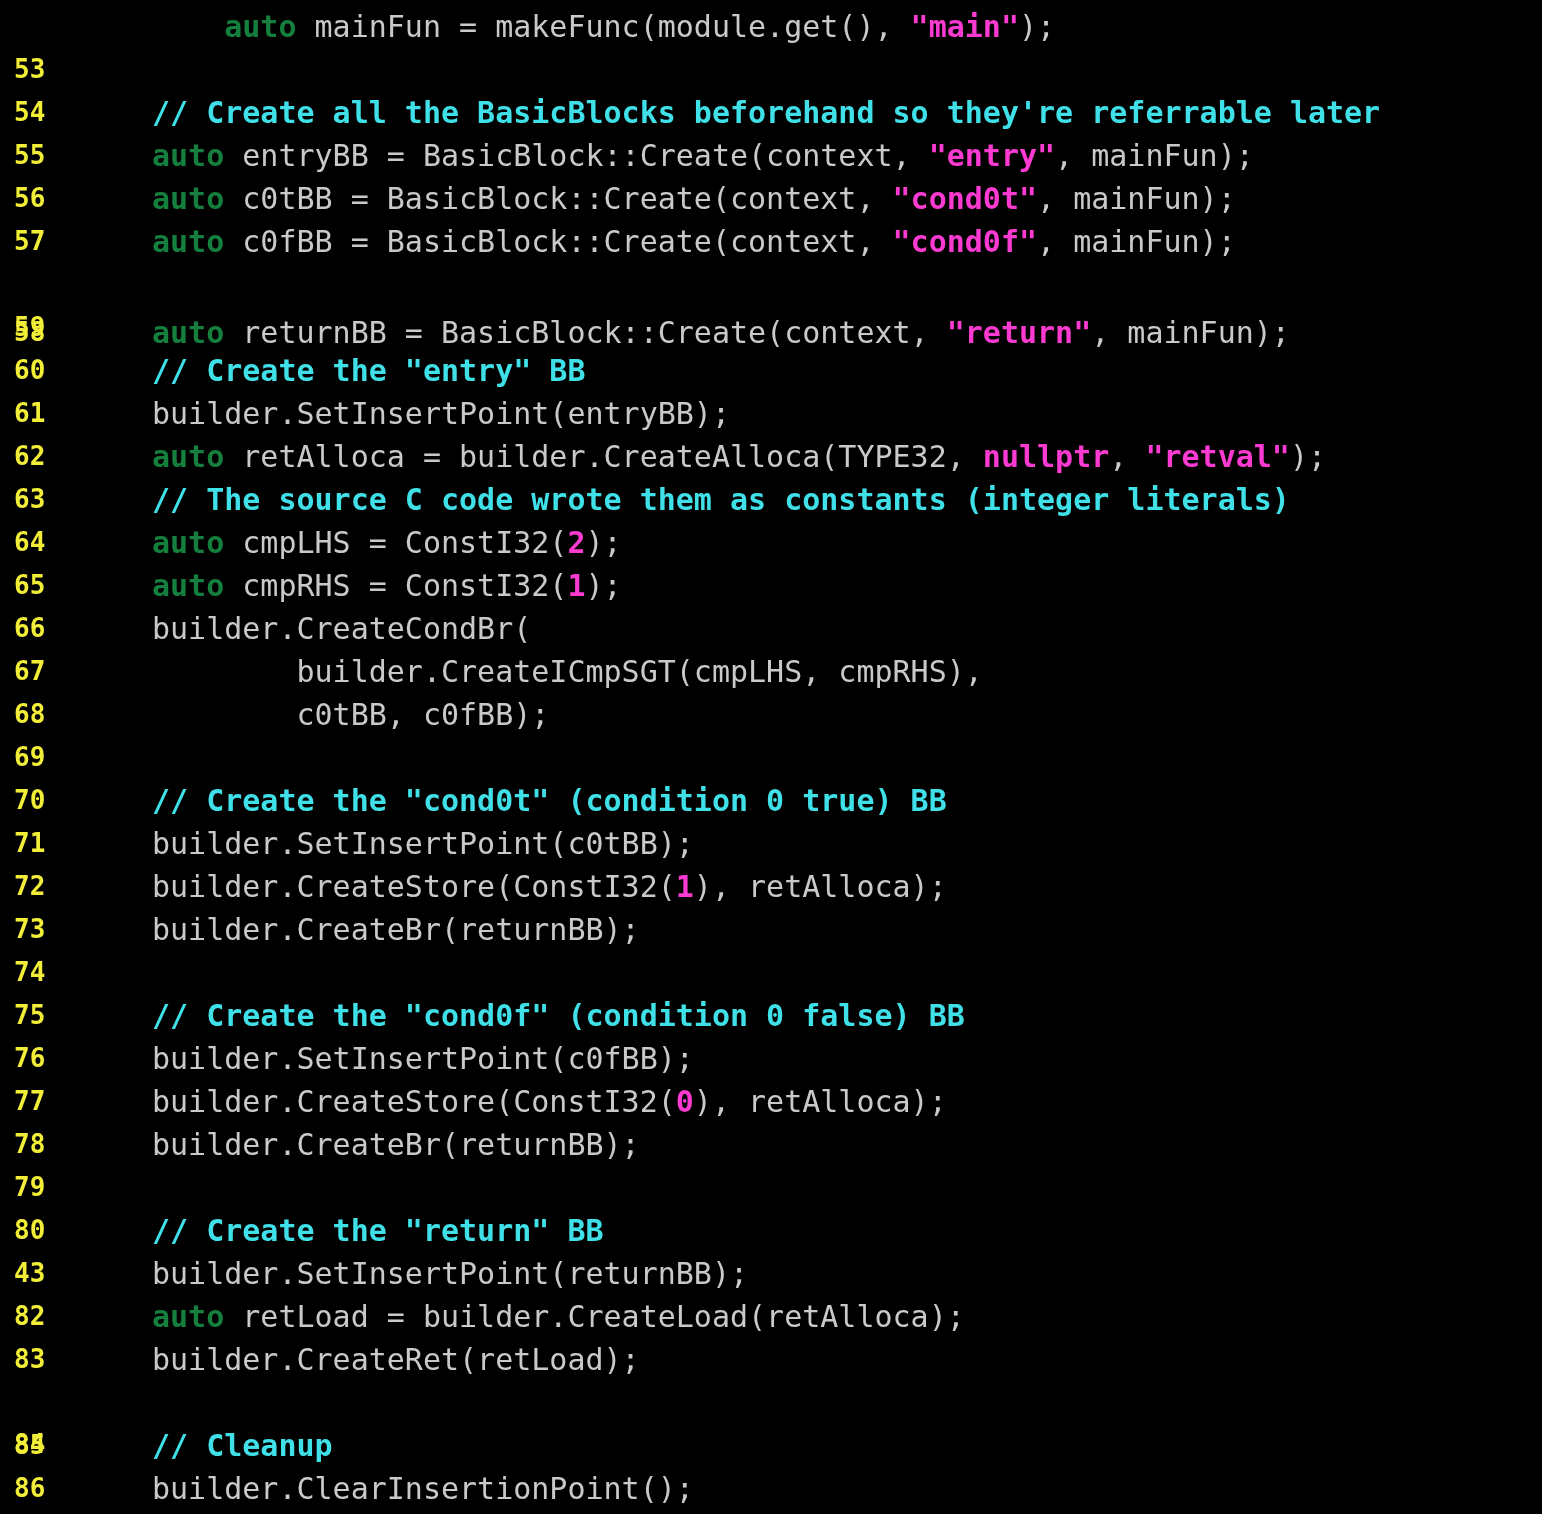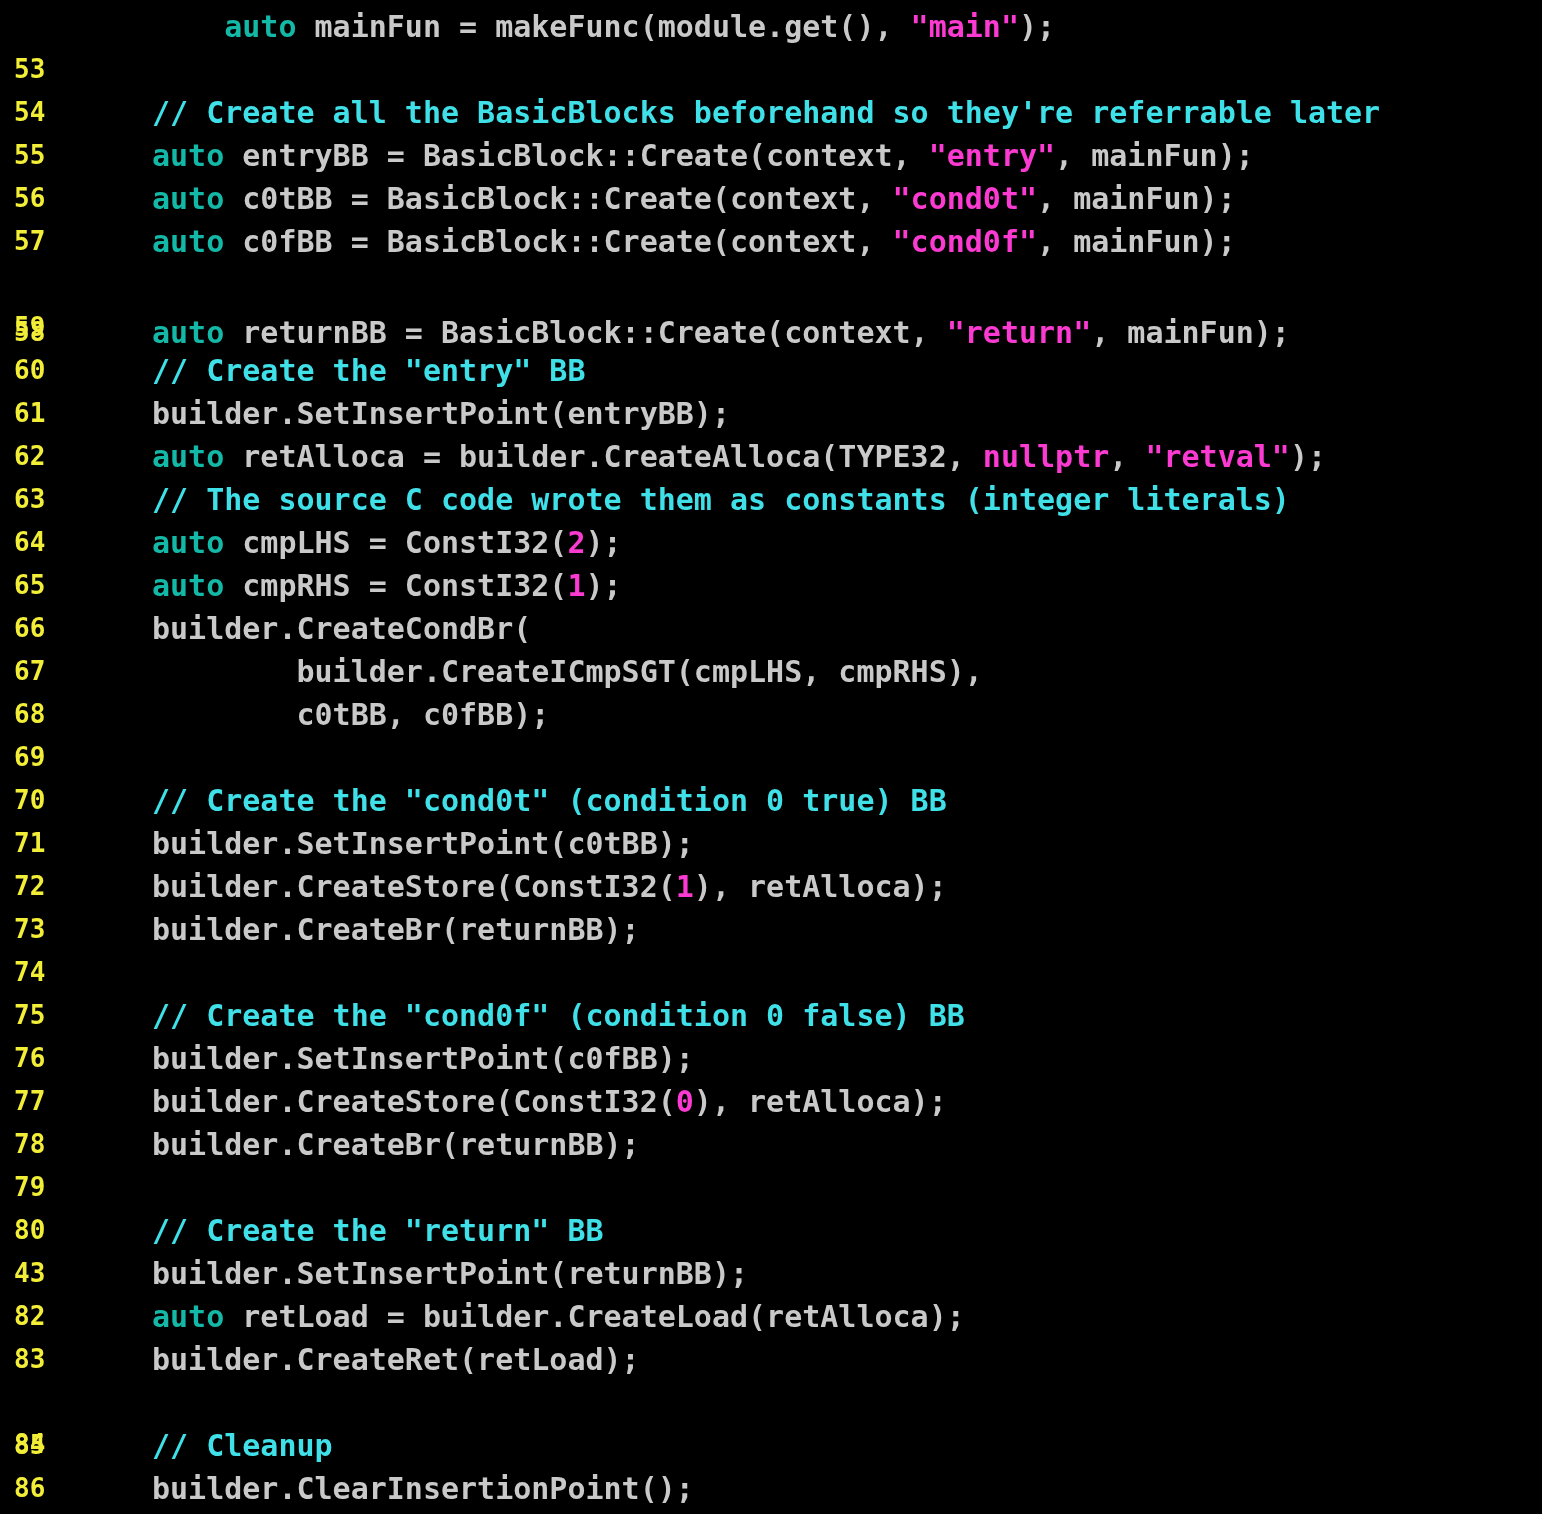--- a/index.html
+++ b/index.html
@@ -55,23 +55,23 @@
     top: 0;
     height: 43px;
     white-space: pre;
     font-size: 30px;
     line-height: 43px;
     font-family: "DejaVu Sans Mono", monospace;
     color: #c9c9c9;
   }
 
   
-  .t-plain   { color: #c9c9c9; font-weight: bold; }
+  .t-plain   { color: #c9c9c9; font-weight: normal; }
   .t-comment { color: #3fe0e8; font-weight: bold; }
-  .t-keyword { color: #14b8a6; font-weight: bold; }
+  .t-keyword { color: #15803d; font-weight: bold; }
   .t-string  { color: #fb3ad2; font-weight: bold; }
   .t-number  { color: #fb3ad2; font-weight: bold; }
   .t-const   { color: #fb3ad2; font-weight: bold; }
 
   
   .clipped-top {
     top: -37px;
   }
 </style>
 </head>

